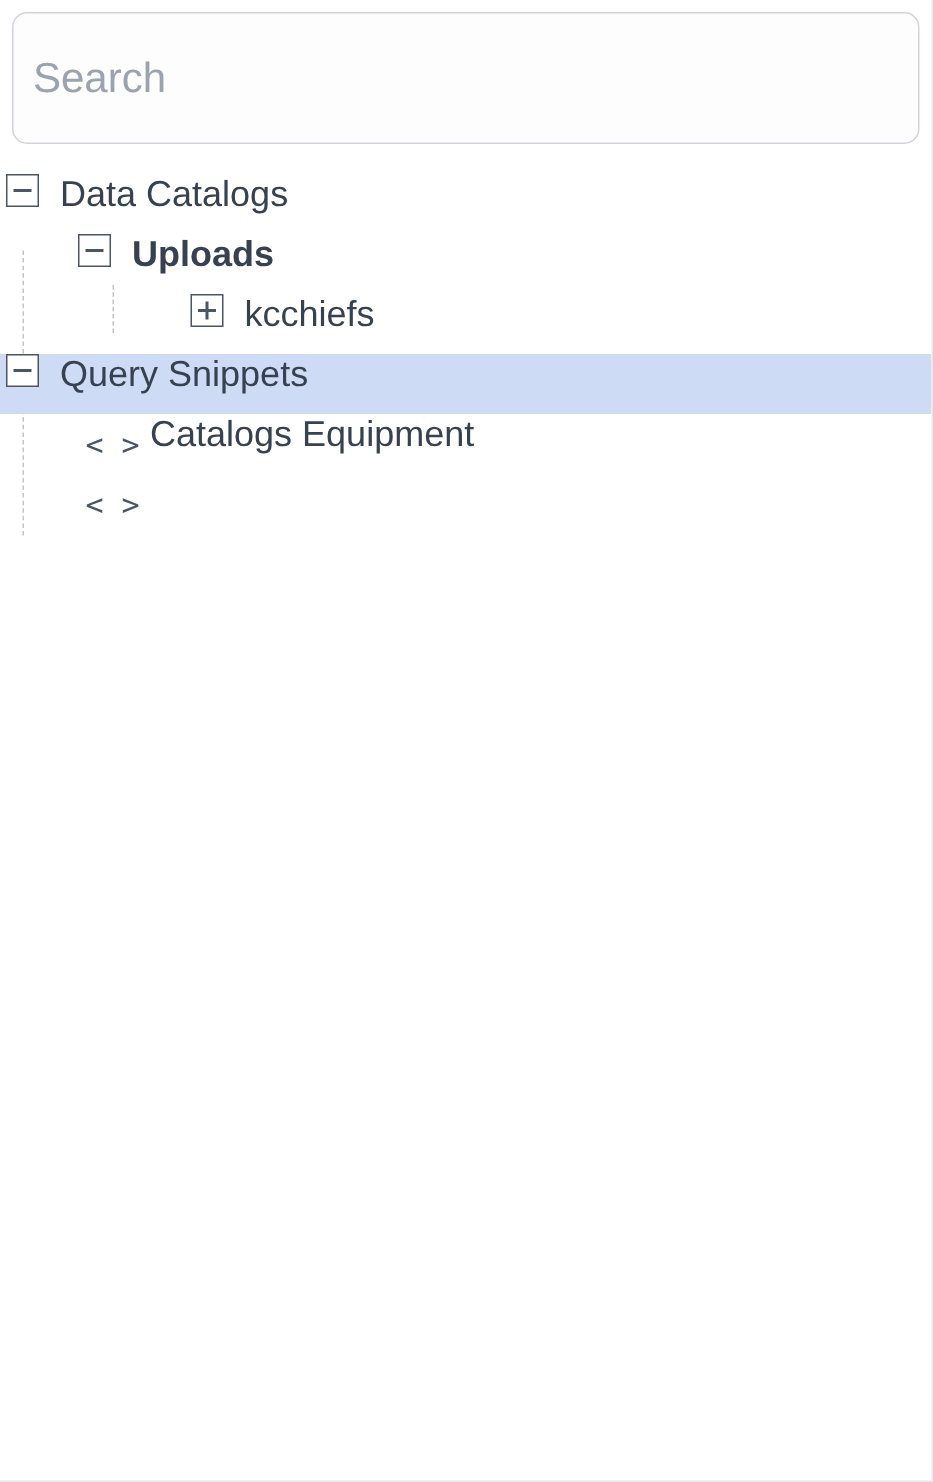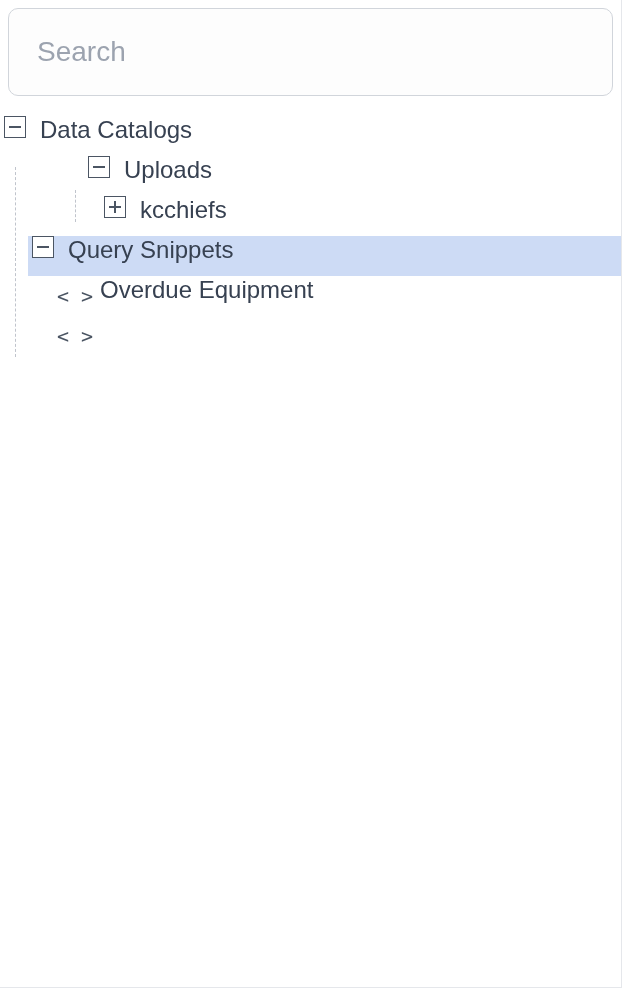--- a/index.html
+++ b/index.html
@@ -18,21 +18,21 @@
       border-bottom: 1px solid #e5e7eb;
     }
     .search-container {
       padding: 8px;
     }
     .search-input {
       width: 100%;
       height: 88px;
       border: 1px solid #d1d5db;
       border-radius: 10px;
-      padding: 0 28px;
+      padding: 0 13px;
       font-size: 28px;
       color: #374151;
       outline: none;
       background: #fdfdfd;
     }
     .search-input::placeholder {
       color: #9ca3af;
     }
     .tree {
       padding-top: 12px;
@@ -40,30 +40,31 @@
     .tree-row {
       display: flex;
       height: 40px;
       font-size: 24px;
       color: #374151;
       position: relative;
       cursor: pointer;
     }
     .tree-row.selected {
       background: #cddbf5;
-      margin-left: 28px;
     }
     .tree-row.level-0 {
       padding-left: 4px;
     }
     .tree-row.level-1 {
-      padding-left: 88px;
+      padding-left: 52px;
+      font-weight: bold;
     }
     .tree-row.level-2 {
       padding-left: 104px;
+      margin-left: 23px;
     }
     .tree-row.level-1-snippet {
       padding-left: 64px;
     }
     .expand-box {
       width: 22px;
       height: 22px;
       border: 1.5px solid #4b5563;
       display: flex;
       align-items: center;
@@ -155,20 +156,20 @@
 
   <div class="tree-row level-0 selected">
     <div class="expand-box">
       <div class="hline"></div>
     </div>
     <span class="tree-label">Query Snippets</span>
   </div>
 
   <div class="tree-row level-1-snippet">
     <div class="code-icon">&lt;&nbsp;&gt;</div>
-    <span class="tree-label">Overdue Equipment</span>
+    <span class="tree-label">Catalogs Equipment</span>
   </div>
 
   <div class="tree-row level-1-snippet">
     <div class="code-icon">&lt;&nbsp;&gt;</div>
   </div>
 
 </div>
 
 </body></html>

